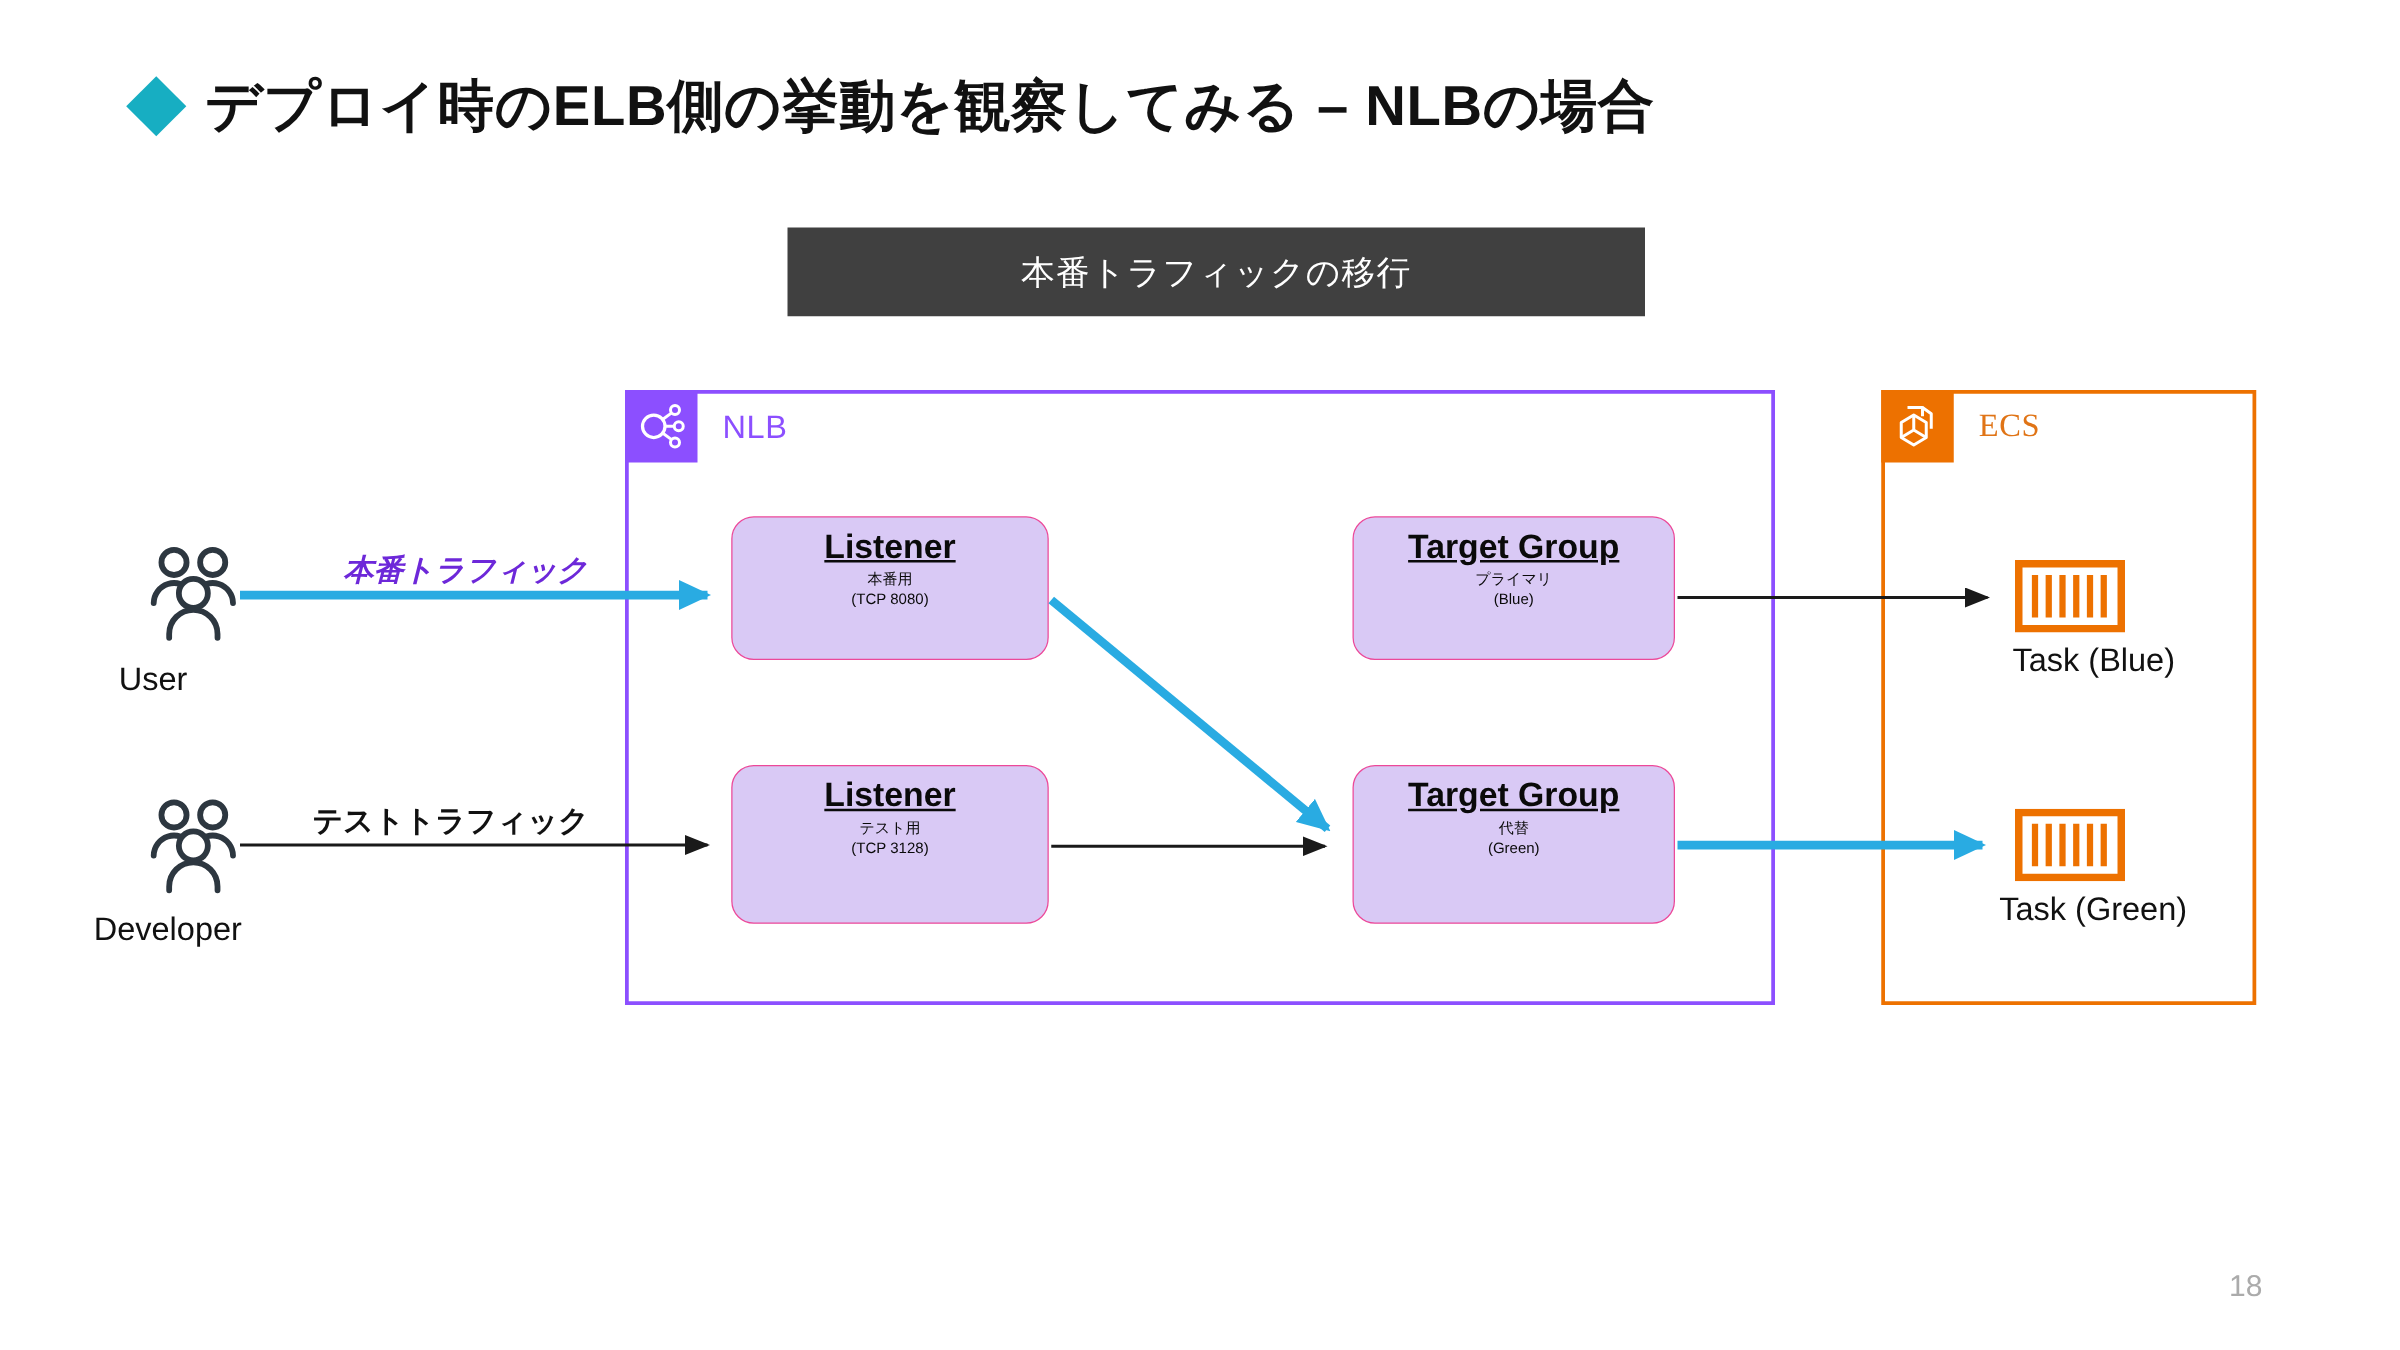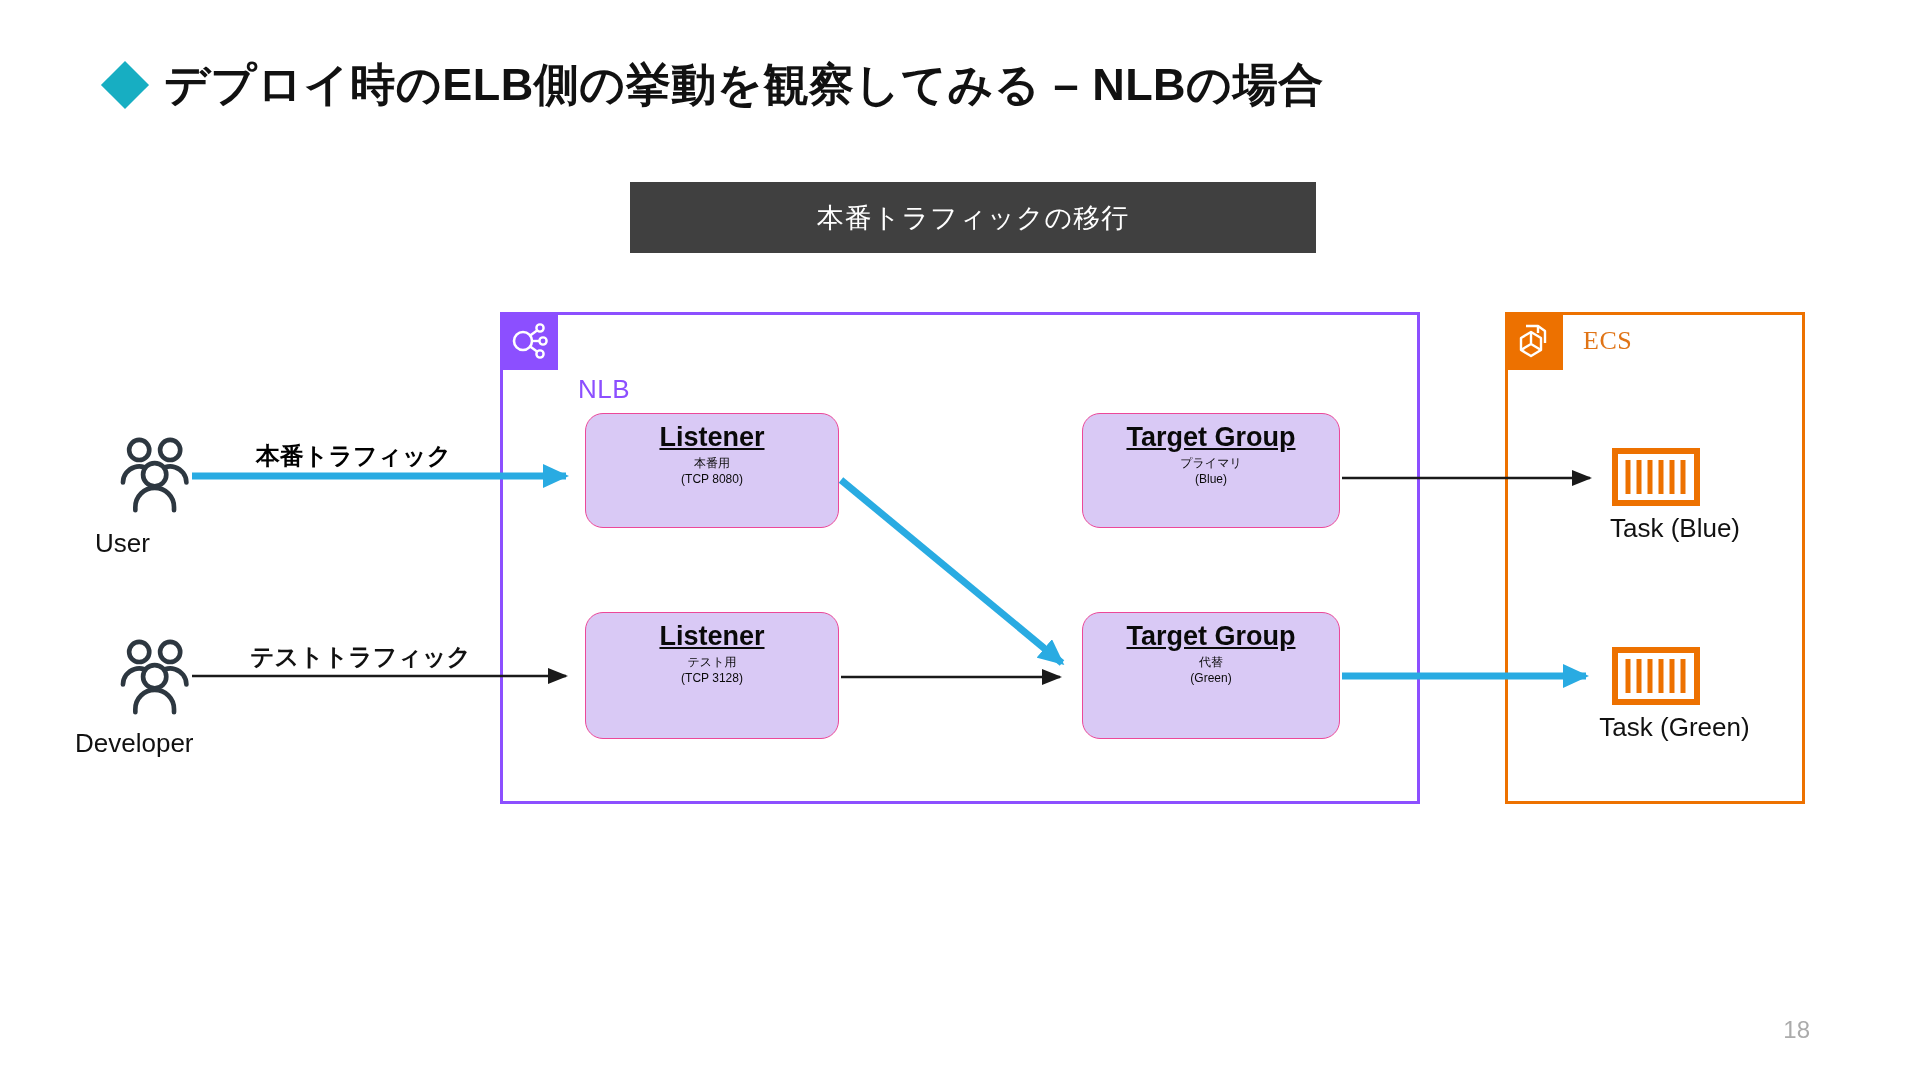--- a/index.html
+++ b/index.html
@@ -19,41 +19,41 @@
     display:flex;align-items:center;justify-content:center;}
   .header-box span{color:#ffffff;font-size:27px;letter-spacing:1px;}
 
   
   .nlb-box{left:500px;top:312px;width:920px;height:492px;border:3px solid #8C4FFF;box-sizing:border-box;}
   .ecs-box{left:1505px;top:312px;width:300px;height:492px;border:3px solid #ED7100;box-sizing:border-box;}
   .grp-icon{width:58px;height:58px;display:flex;align-items:center;justify-content:center;}
   .nlb-icon{left:500px;top:312px;background:#8C4FFF;}
   .ecs-icon{left:1505px;top:312px;background:#ED7100;}
   .grp-label{font-size:26px;letter-spacing:0.5px;}
-  .nlb-label{left:578px;top:326px;color:#8C4FFF;margin-top:48px;}
+  .nlb-label{left:578px;top:326px;color:#8C4FFF;}
   .ecs-label{left:1583px;top:326px;color:#E07416;font-family:Liberation Serif, serif;}
 
   
   .node{background:#D9C9F5;border:1px solid #ec4899;border-radius:18px;box-sizing:border-box;
     text-align:center;color:#0a0a0a;padding-top:7px;}
   .node-title{font-size:27px;font-weight:bold;text-decoration:underline;line-height:1.25;}
   .node-line{font-size:12px;line-height:1.35;text-align:center;}
   .n-l1{left:585px;top:413px;width:254px;height:115px;}
   .n-l2{left:585px;top:612px;width:254px;height:127px;}
   .n-tg1{left:1082px;top:413px;width:258px;height:115px;}
   .n-tg2{left:1082px;top:612px;width:258px;height:127px;}
 
   
   .actor-label{font-size:26px;color:#111111;text-align:left;}
   .user-label{left:95px;top:528px;width:125px;}
   .dev-label{left:75px;top:728px;width:170px;}
 
   
   .arrow-label{font-size:24px;font-weight:bold;text-align:center;white-space:nowrap;}
-  .prod-label{left:246px;top:440px;width:215px;color:#000000;}
+  .prod-label{left:265px;top:440px;width:215px;color:#6d28d9;font-style:italic;}
   .test-label{left:250px;top:641px;width:215px;color:#111111;}
 
   
   .task-label{font-size:26px;color:#111111;text-align:center;white-space:nowrap;}
   .taskblue-label{left:1590px;top:513px;width:170px;}
   .taskgreen-label{left:1582px;top:712px;width:185px;}
 
   
   .footer-text{left:440px;top:1016px;width:700px;font-size:24px;color:#ABABAB;text-align:center;letter-spacing:2px;white-space:nowrap;}
   .page-number{left:1750px;top:1016px;width:60px;font-size:24px;color:#ABABAB;text-align:right;}

